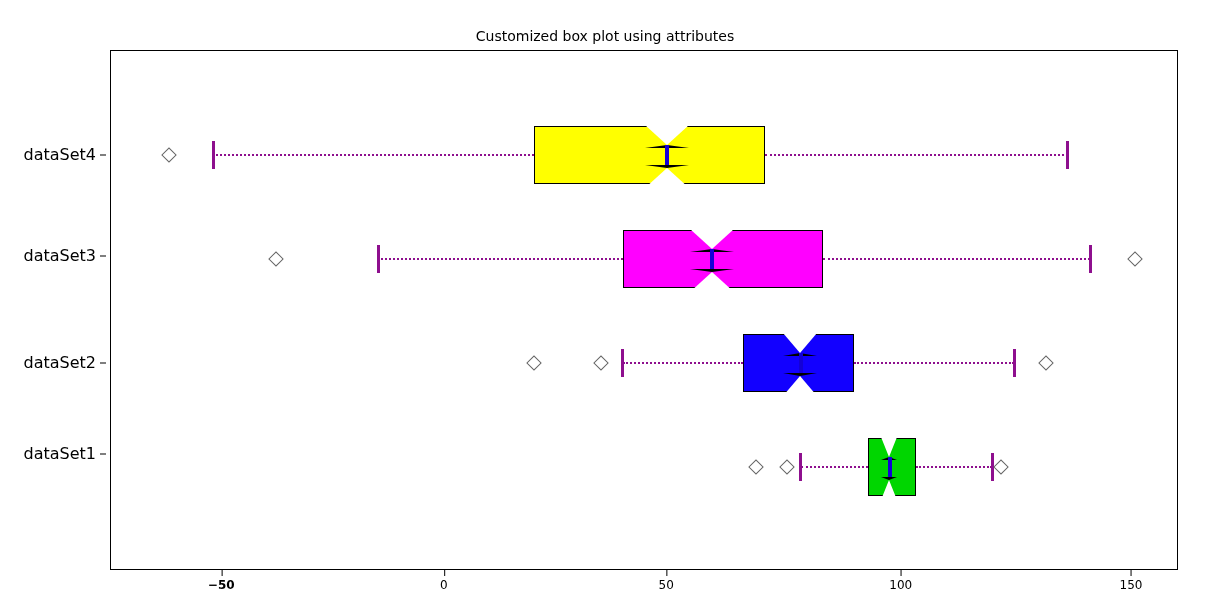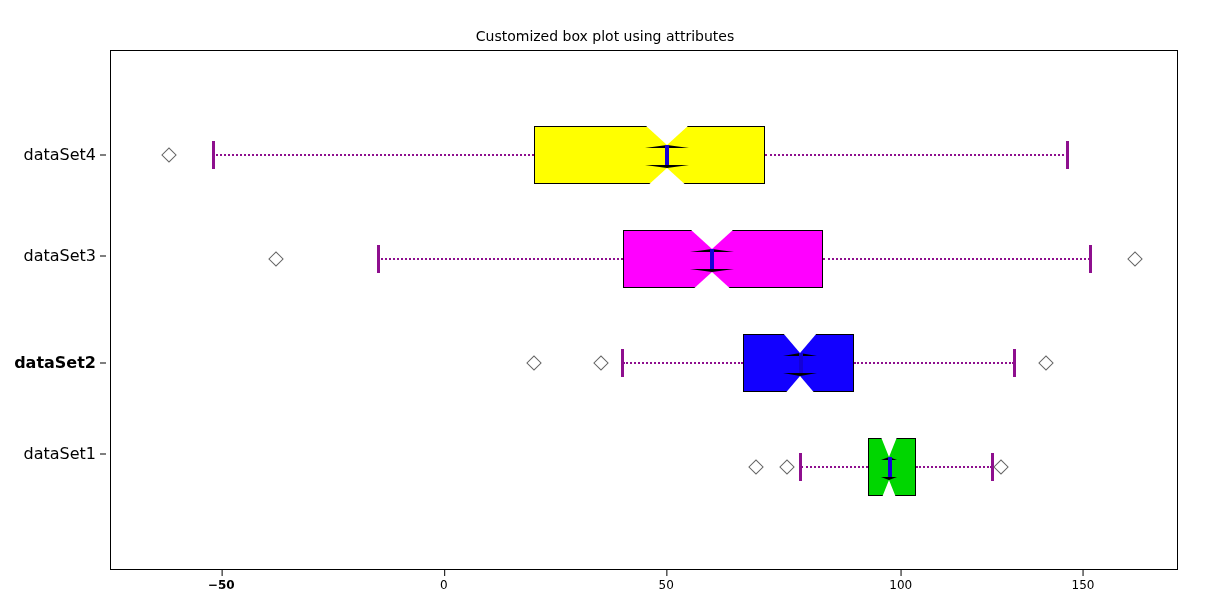--- a/index.html
+++ b/index.html
@@ -159,21 +159,21 @@
       <div class="notch-tri" style="left: 534px; top: 74.4px; border-left: 22.25px solid transparent; border-right: 22.25px solid transparent; border-top: 20.02px solid rgb(255, 255, 255);"></div>
       <div class="notch-tri" style="left: 534px; top: 113.58px; border-left: 22.25px solid transparent; border-right: 22.25px solid transparent; border-bottom: 20.02px solid rgb(255, 255, 255);"></div>
       <div class="median" style="left: 556.25px; top: 94.42px; height: 19.16px;"></div>
       <div class="flier" style="left: 57.85px; top: 104px;"></div>
     </div>
   <div class="ticks-x" id="ticks-x">
       <div class="tick-x" style="left: 111.25px; font-weight: bold;"><span>−50</span><div class="mark"></div></div>
       <div class="tick-x" style="left: 333.75px;"><span>0</span><div class="mark"></div></div>
       <div class="tick-x" style="left: 556.25px;"><span>50</span><div class="mark"></div></div>
       <div class="tick-x" style="left: 778.75px; margin-left: 12px;"><span>100</span><div class="mark"></div></div>
-      <div class="tick-x" style="left: 973px;"><span>150</span><div class="mark"></div></div>
+      <div class="tick-x" style="left: 1021px;"><span>150</span><div class="mark"></div></div>
     </div>
   <div class="ticks-y" id="ticks-y">
       <div class="tick-y" style="top: 403px;"><span>dataSet1</span><div class="mark"></div></div>
-      <div class="tick-y" style="top: 312px; font-weight: bold;"><span>dataSet2</span><div class="mark"></div></div>
+      <div class="tick-y" style="top: 312px;"><span>dataSet2</span><div class="mark"></div></div>
       <div class="tick-y" style="top: 205px;"><span>dataSet3</span><div class="mark"></div></div>
       <div class="tick-y" style="top: 104px;"><span>dataSet4</span><div class="mark"></div></div>
     </div>
 </div>
 
 </body></html>

